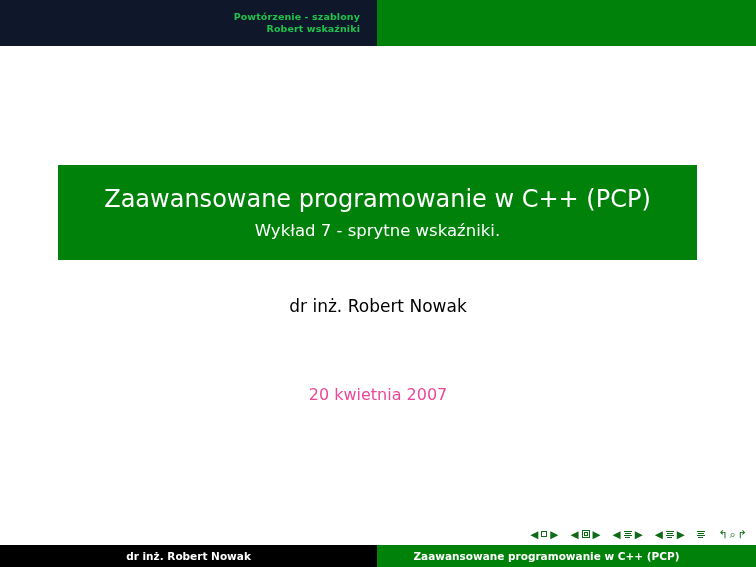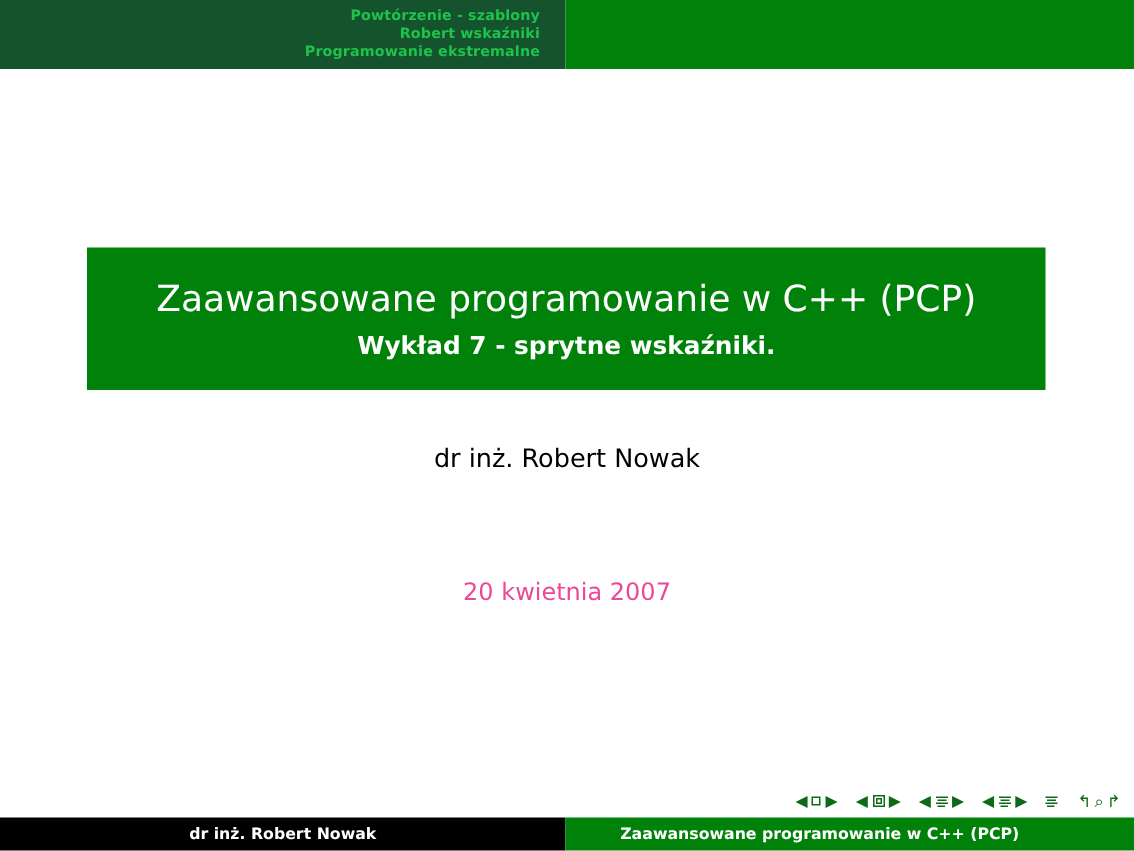--- a/index.html
+++ b/index.html
@@ -19,21 +19,21 @@
     position: absolute;
     left: 0;
     top: 0;
     width: 756px;
     height: 46px;
     display: flex;
   }
   .header-left {
     width: 377px;
     height: 46px;
-    background: #14532d;
+    background: #0f172a;
     display: flex;
     flex-direction: column;
     align-items: flex-end;
     justify-content: center;
     padding-right: 17px;
     box-sizing: border-box;
   }
   .header-right {
     flex: 1;
     height: 46px;
@@ -67,21 +67,21 @@
     line-height: 30px;
     white-space: nowrap;
     font-weight: normal;
   }
   .title-sub {
     color: #ffffff;
     font-size: 16.5px;
     line-height: 22px;
     margin-top: 6px;
     white-space: nowrap;
-    font-weight: bold;
+    font-weight: normal;
   }
   
   .author {
     position: absolute;
     left: 0;
     top: 296px;
     width: 756px;
     text-align: center;
     font-size: 17px;
     color: #000000;
@@ -209,21 +209,20 @@
     padding-right: 40px;
   }
 </style>
 </head>
 <body>
 
 <div class="header">
   <div class="header-left">
     <div class="header-line">Powtórzenie - szablony</div>
     <div class="header-line">Robert wskaźniki</div>
-    <div class="header-line">Programowanie ekstremalne</div>
   </div>
   <div class="header-right"></div>
 </div>
 
 <div class="title-box">
   <div class="title-main">Zaawansowane programowanie w C++ (PCP)</div>
   <div class="title-sub">Wykład 7 - sprytne wskaźniki.</div>
 </div>
 
 <div class="author">dr inż. Robert Nowak</div>

